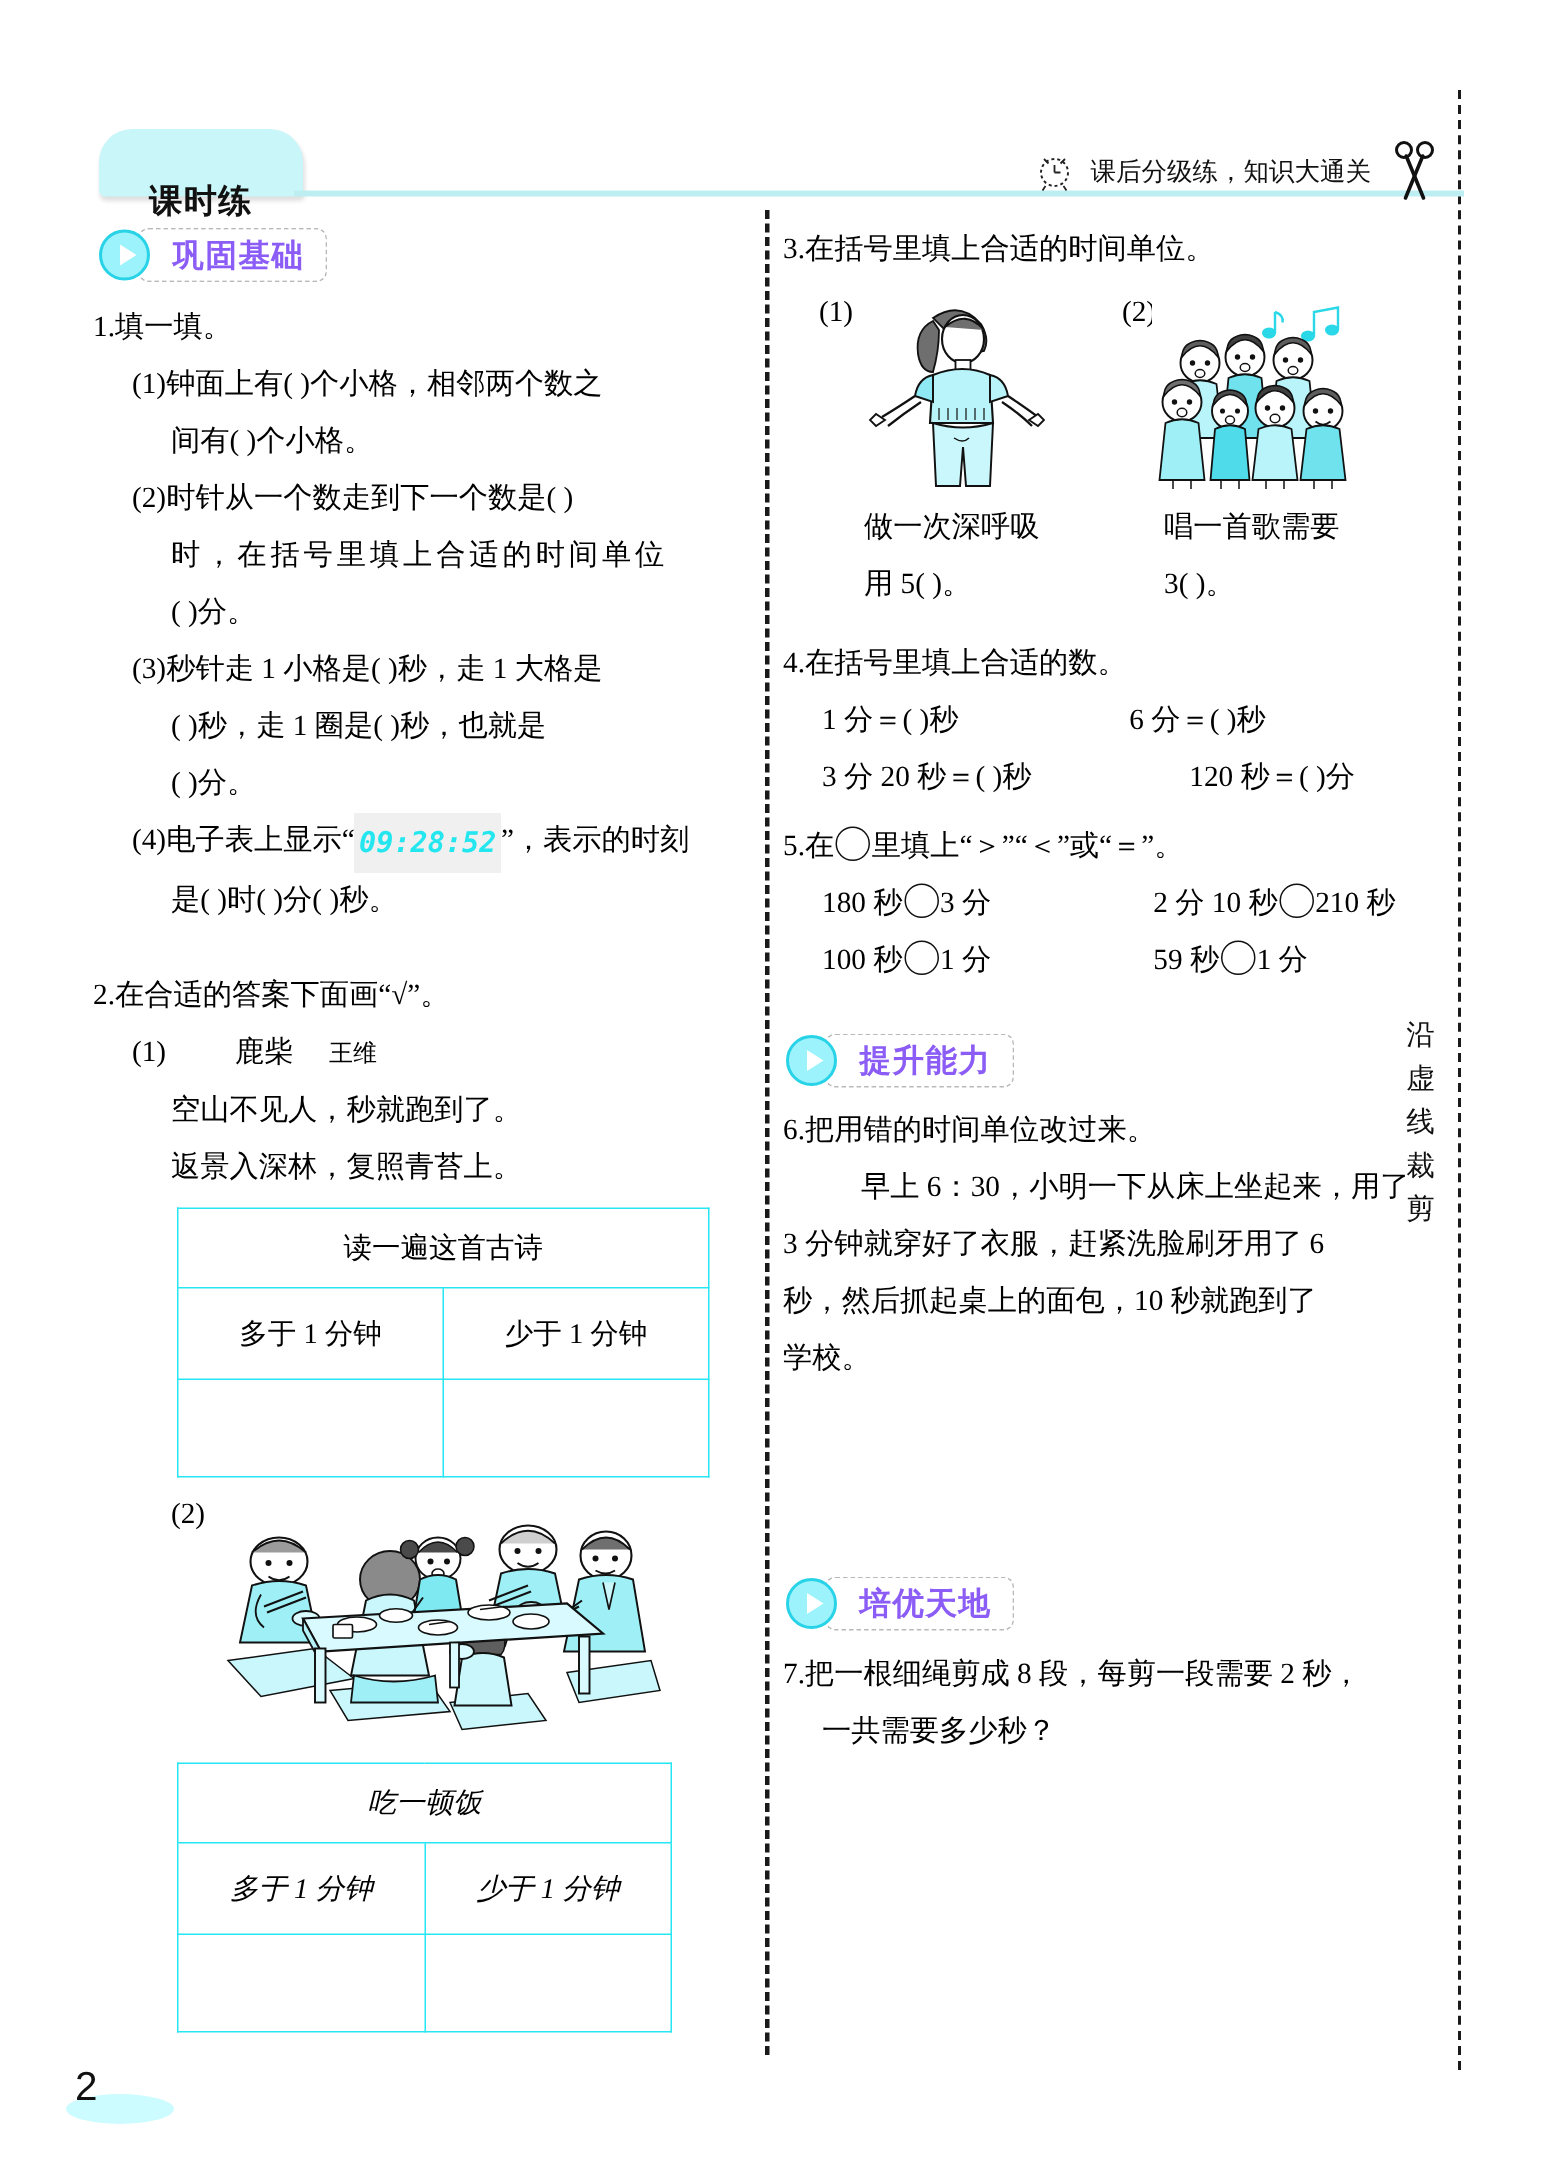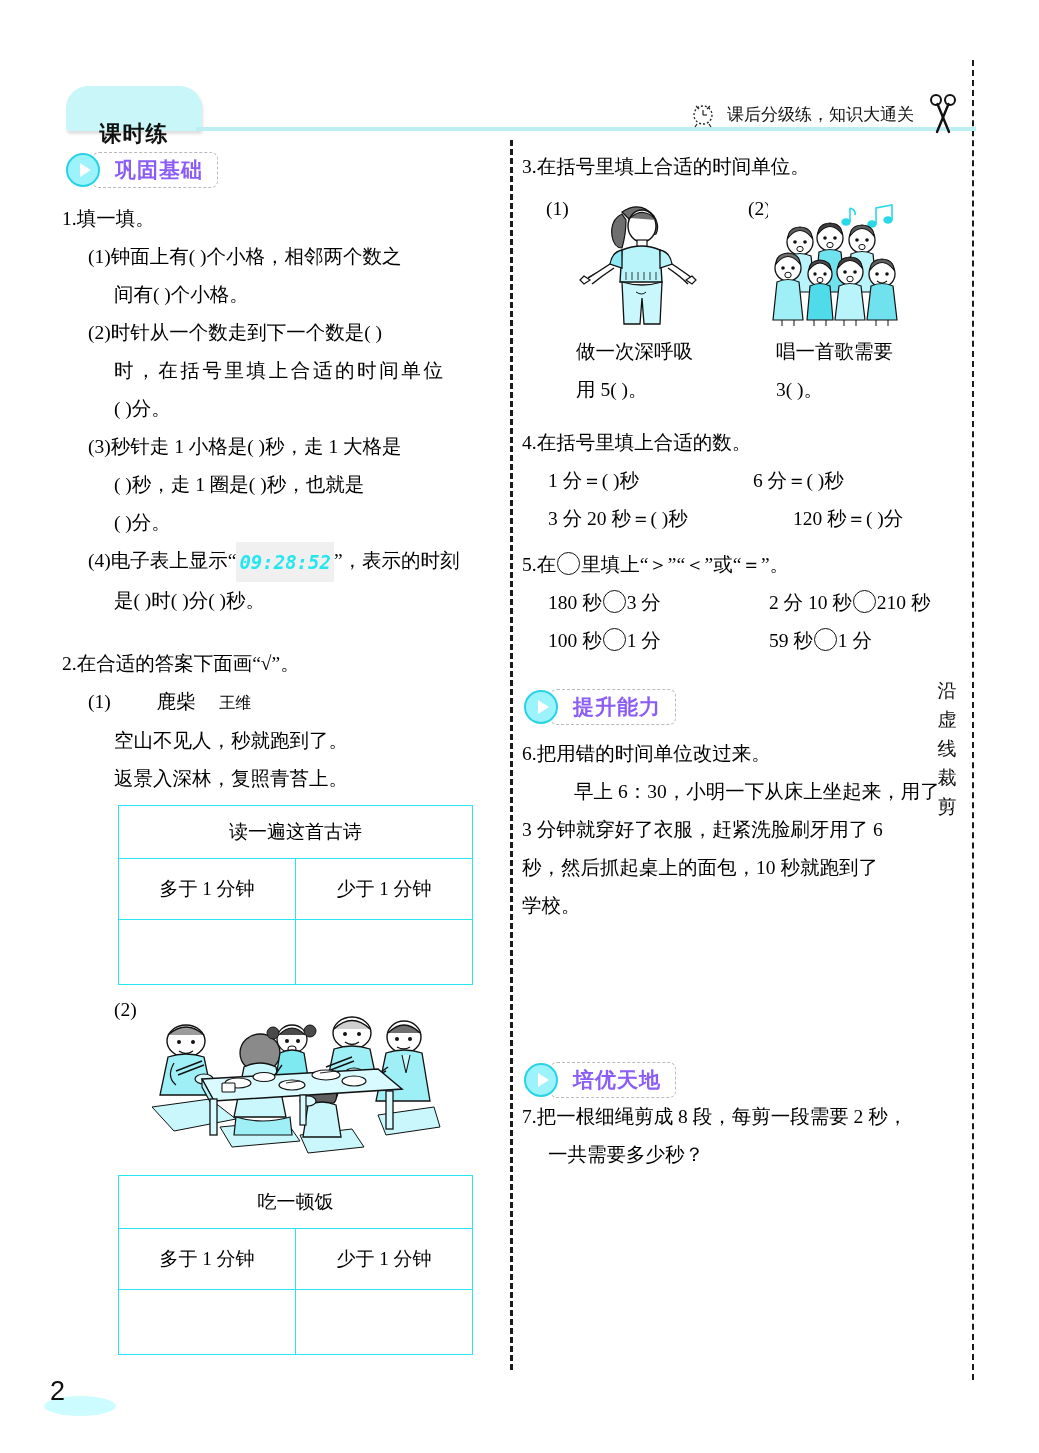--- a/index.html
+++ b/index.html
@@ -412,21 +412,21 @@
         <rect x="82" y="88" width="13" height="9" rx="1"></rect>
       </g>
 
       <g stroke="#111" stroke-width="0.9" fill="none">
         <path d="M146 88 l14 -2"></path>
           <path d="M180 78 l16 -2"></path>
       </g>
     </svg>
   </div>
 
-  <table class="tbl" style="left:118px; top:1175px; width:355px;">
+  <table class="tbl" style="left:118px; top:1175px; width:330px;font-style:italic;">
     <tbody>
         <tr>
       <td class="hdr" colspan="2">吃一顿饭</td>
     </tr>
     <tr>
       <td class="sub" style="width:50%;">多于 1 分钟</td>
       <td class="sub" style="width:50%;">少于 1 分钟</td>
     </tr>
     <tr>
       <td class="blank"></td>
@@ -600,21 +600,21 @@
   </div>
 
   <div class="q" style="left:522px; top:735px; width:460px;">
     <span class="ln"><span>6.</span><span>把用错的时间单位改过来。</span></span>
     <span class="ln indent2">早上 6：30，小明一下从床上坐起来，用了</span>
     <span class="ln">3 分钟就穿好了衣服，赶紧洗脸刷牙用了 6</span>
     <span class="ln">秒，然后抓起桌上的面包，10 秒就跑到了</span>
     <span class="ln">学校。</span>
   </div>
 
-  <div class="section-head" style="left:524px; top:1052px;margin-top:11px;">
+  <div class="section-head" style="left:524px; top:1052px;">
     <div class="sec-circle">
         <div class="sec-tri"></div>
       </div>
     <div class="sec-label-box">
       <span class="sec-label">培优天地</span>
     </div>
   </div>
 
   <div class="q" style="left:522px; top:1098px; width:460px;">
     <span class="ln"><span>7.</span><span>把一根细绳剪成 8 段，每剪一段需要 2 秒，</span></span>

